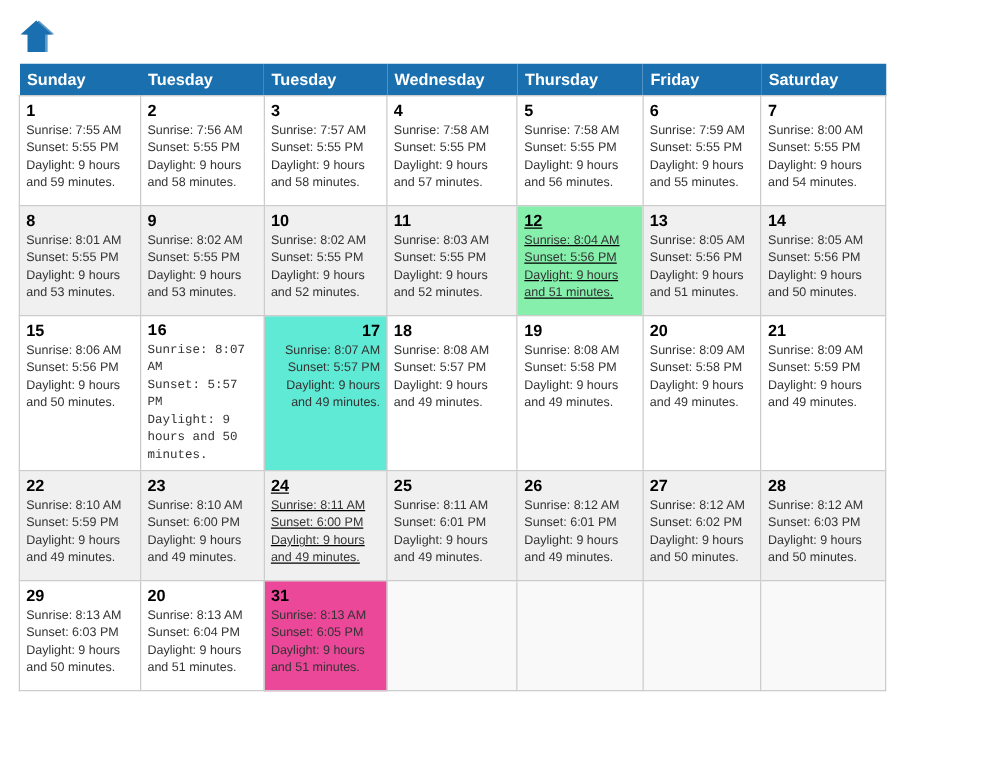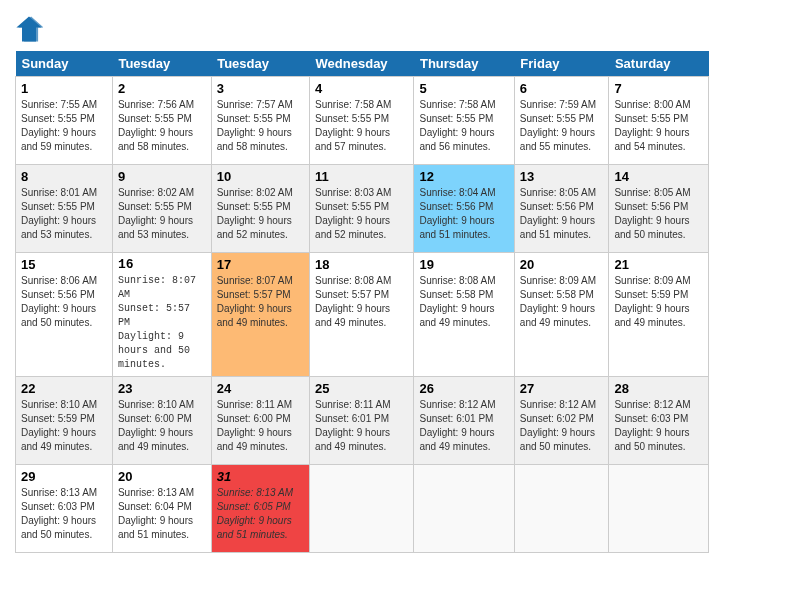--- a/index.html
+++ b/index.html
@@ -168,21 +168,21 @@
         <span class="day-detail">Sunrise: 8:02 AM<br>Sunset: 5:55 PM<br>Daylight: 9 hours and 53 minutes.</span>
       </td>
           <td style="background-color: rgb(240, 240, 240);">
         <span class="day-num">10</span>
         <span class="day-detail">Sunrise: 8:02 AM<br>Sunset: 5:55 PM<br>Daylight: 9 hours and 52 minutes.</span>
       </td>
           <td style="background-color: rgb(240, 240, 240);">
         <span class="day-num">11</span>
         <span class="day-detail">Sunrise: 8:03 AM<br>Sunset: 5:55 PM<br>Daylight: 9 hours and 52 minutes.</span>
       </td>
-          <td style="background-color: #7dd3fc;">
+          <td style="background-color: #86efac; text-decoration: underline;">
         <span class="day-num">12</span>
         <span class="day-detail">Sunrise: 8:04 AM<br>Sunset: 5:56 PM<br>Daylight: 9 hours and 51 minutes.</span>
       </td>
           <td style="background-color: rgb(240, 240, 240);">
         <span class="day-num">13</span>
         <span class="day-detail">Sunrise: 8:05 AM<br>Sunset: 5:56 PM<br>Daylight: 9 hours and 51 minutes.</span>
       </td>
           <td style="background-color: rgb(240, 240, 240);">
         <span class="day-num">14</span>
         <span class="day-detail">Sunrise: 8:05 AM<br>Sunset: 5:56 PM<br>Daylight: 9 hours and 50 minutes.</span>
@@ -190,21 +190,21 @@
         </tr>
         <tr>
           <td style="background-color: rgb(255, 255, 255);">
         <span class="day-num">15</span>
         <span class="day-detail">Sunrise: 8:06 AM<br>Sunset: 5:56 PM<br>Daylight: 9 hours and 50 minutes.</span>
       </td>
           <td style="background-color: rgb(255, 255, 255); font-family: Liberation Mono, monospace;">
         <span class="day-num">16</span>
         <span class="day-detail">Sunrise: 8:07 AM<br>Sunset: 5:57 PM<br>Daylight: 9 hours and 50 minutes.</span>
       </td>
-          <td style="background-color: #fdba74;">
+          <td style="background-color: #5eead4; text-align: right;">
         <span class="day-num">17</span>
         <span class="day-detail">Sunrise: 8:07 AM<br>Sunset: 5:57 PM<br>Daylight: 9 hours and 49 minutes.</span>
       </td>
           <td style="background-color: rgb(255, 255, 255);">
         <span class="day-num">18</span>
         <span class="day-detail">Sunrise: 8:08 AM<br>Sunset: 5:57 PM<br>Daylight: 9 hours and 49 minutes.</span>
       </td>
           <td style="background-color: rgb(255, 255, 255);">
         <span class="day-num">19</span>
         <span class="day-detail">Sunrise: 8:08 AM<br>Sunset: 5:58 PM<br>Daylight: 9 hours and 49 minutes.</span>
@@ -220,21 +220,21 @@
         </tr>
         <tr>
           <td style="background-color: rgb(240, 240, 240);">
         <span class="day-num">22</span>
         <span class="day-detail">Sunrise: 8:10 AM<br>Sunset: 5:59 PM<br>Daylight: 9 hours and 49 minutes.</span>
       </td>
           <td style="background-color: rgb(240, 240, 240);">
         <span class="day-num">23</span>
         <span class="day-detail">Sunrise: 8:10 AM<br>Sunset: 6:00 PM<br>Daylight: 9 hours and 49 minutes.</span>
       </td>
-          <td style="background-color: rgb(240, 240, 240);">
+          <td style="background-color: rgb(240, 240, 240); text-decoration: underline;">
         <span class="day-num">24</span>
         <span class="day-detail">Sunrise: 8:11 AM<br>Sunset: 6:00 PM<br>Daylight: 9 hours and 49 minutes.</span>
       </td>
           <td style="background-color: rgb(240, 240, 240);">
         <span class="day-num">25</span>
         <span class="day-detail">Sunrise: 8:11 AM<br>Sunset: 6:01 PM<br>Daylight: 9 hours and 49 minutes.</span>
       </td>
           <td style="background-color: rgb(240, 240, 240);">
         <span class="day-num">26</span>
         <span class="day-detail">Sunrise: 8:12 AM<br>Sunset: 6:01 PM<br>Daylight: 9 hours and 49 minutes.</span>
@@ -250,21 +250,21 @@
         </tr>
         <tr>
           <td style="background-color: rgb(255, 255, 255);">
         <span class="day-num">29</span>
         <span class="day-detail">Sunrise: 8:13 AM<br>Sunset: 6:03 PM<br>Daylight: 9 hours and 50 minutes.</span>
       </td>
           <td style="background-color: rgb(255, 255, 255);">
         <span class="day-num">20</span>
         <span class="day-detail">Sunrise: 8:13 AM<br>Sunset: 6:04 PM<br>Daylight: 9 hours and 51 minutes.</span>
       </td>
-          <td style="background-color: #ef4444; font-style: italic;">
+          <td style="background-color: #ec4899;">
         <span class="day-num">31</span>
         <span class="day-detail">Sunrise: 8:13 AM<br>Sunset: 6:05 PM<br>Daylight: 9 hours and 51 minutes.</span>
       </td>
           <td class="empty-cell"></td>
           <td class="empty-cell"></td>
           <td class="empty-cell"></td>
           <td class="empty-cell"></td>
         </tr>
       </tbody>
   </table>

